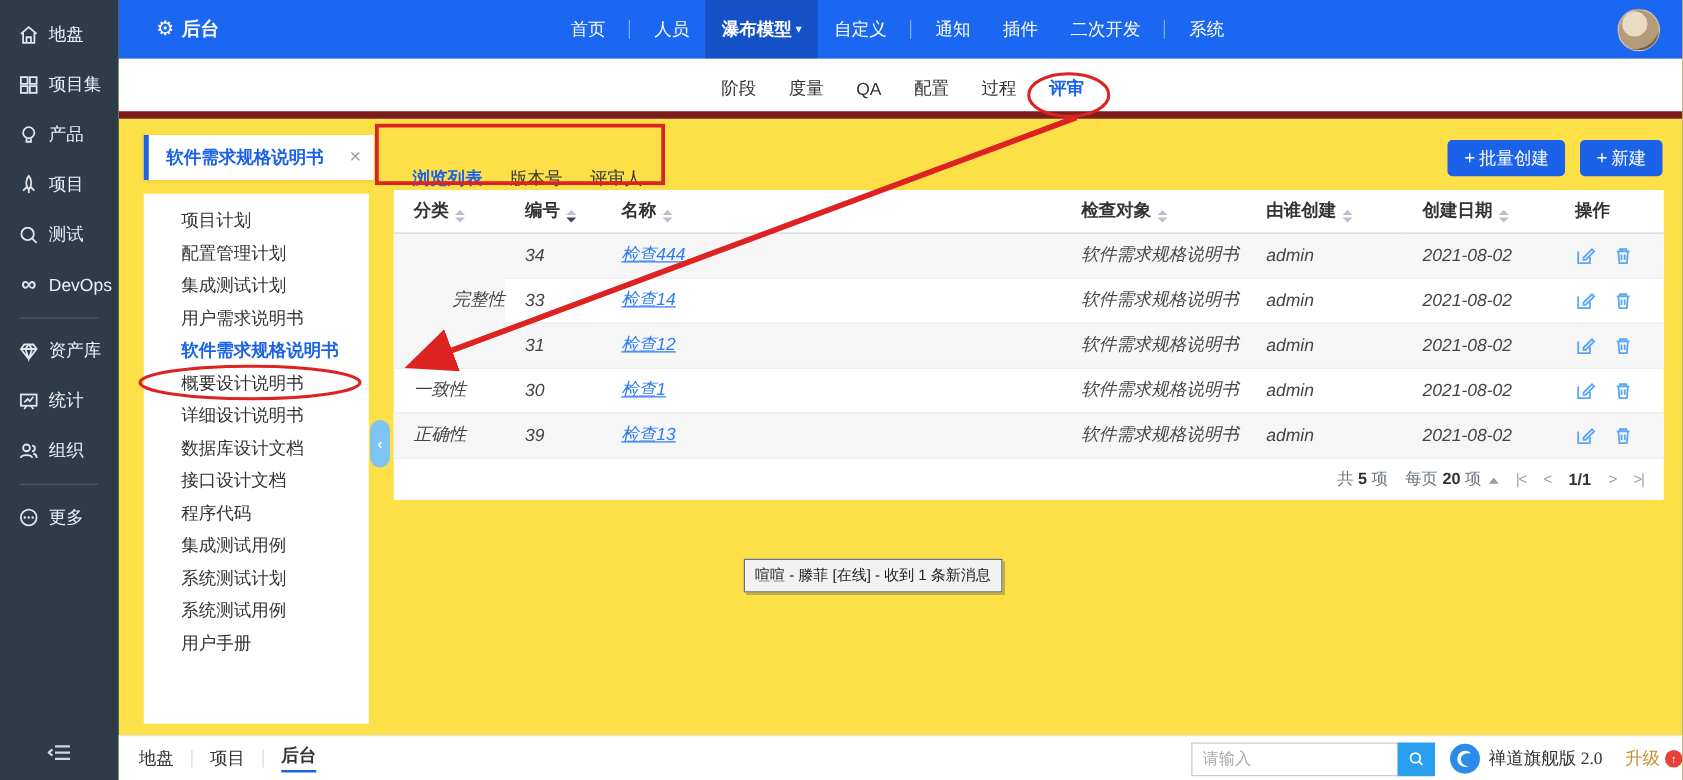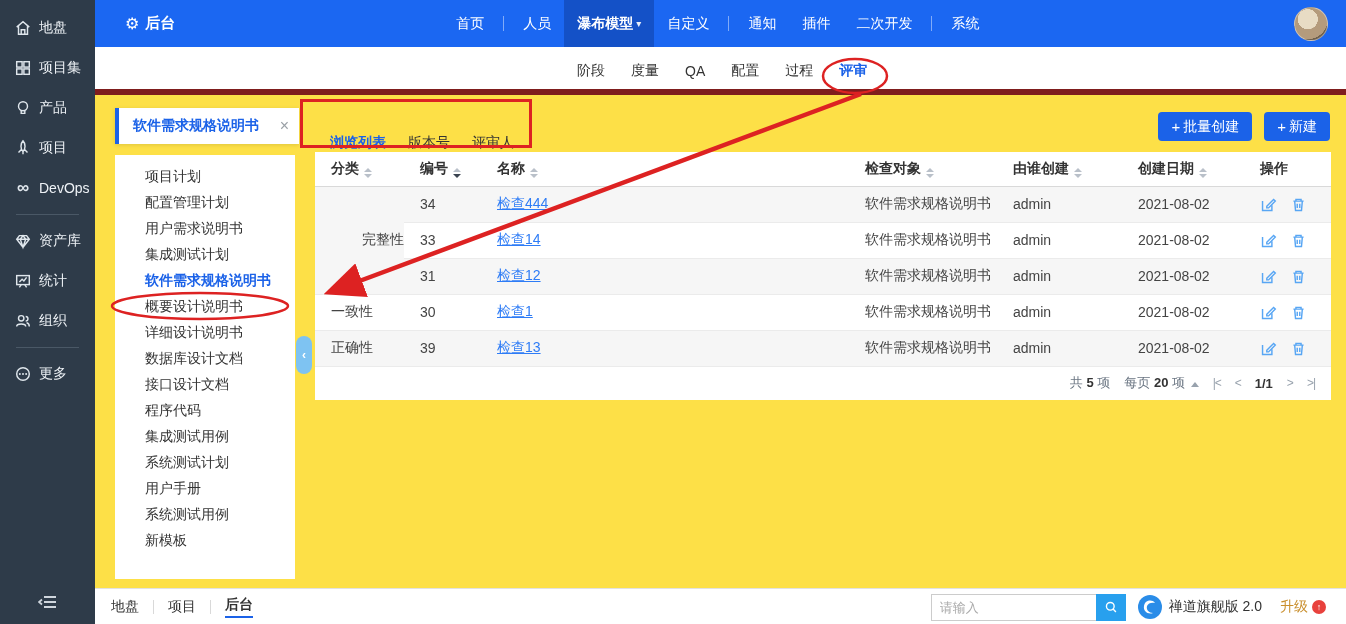--- a/index.html
+++ b/index.html
@@ -51,21 +51,21 @@
   .vtab.active{color:#1b62e8;font-weight:bold;border-bottom:3px solid #1b62e8;}
   .top-btns{position:absolute;right:16px;top:112px;display:flex;gap:12px;}
   .btn{height:29px;background:#1b62e8;color:#fff;border:none;border-radius:4px;font-size:14px;
        display:flex;align-items:center;padding:0 13px;cursor:pointer;font-family:inherit;}
   .btn .plus{margin-right:3px;font-size:15px;}
 
   
   .panel{position:absolute;left:315px;top:152px;width:1016px;height:248px;background:#fff;}
   table.grid{border-collapse:collapse;width:1016px;table-layout:fixed;font-size:14px;}
   table.grid th{font-weight:bold;color:#333;text-align:left;height:34px;border-bottom:1px solid #d9d9d9;padding:0 0 0 16px;white-space:nowrap;}
-  table.grid td{height:35px;border-bottom:1px solid #ebebeb;padding:0 0 0 16px;color:#444;white-space:nowrap;}
+  table.grid td{height:35px;border-bottom:1px solid #ebebeb;padding:0 0 0 16px;color:#444;white-space:nowrap;font-style:italic;}
   tr.odd td{background:#f6f6f6;}
   td.cat{background:#f6f6f6;text-align:right;}
   a.lnk{color:#2e7cf6;text-decoration:underline;cursor:pointer;}
   .sort{display:inline-flex;flex-direction:column;gap:2px;margin-left:5px;vertical-align:1px;}
   .sort i{width:0;height:0;border-left:4px solid transparent;border-right:4px solid transparent;}
   .sort .up{border-bottom:4px solid #b9c0c9;}
   .sort .dn{border-top:4px solid #b9c0c9;}
   .sort .dn.on{border-top-color:#3b4450;}
   .ops{display:flex;gap:13px;align-items:center;height:35px;}
   .ops svg{width:17px;height:17px;stroke:#58a6f4;fill:none;stroke-width:1.7;cursor:pointer;}
@@ -80,21 +80,21 @@
   
   .tooltip{position:absolute;left:595px;top:447px;background:#f2f2f2;border:1px solid #6f6f6f;
            box-shadow:2px 2px 0 rgba(0,0,0,.22);font-size:12px;color:#222;padding:4px 8px;white-space:nowrap;}
 
   
   .statusbar{position:absolute;left:95px;bottom:0;width:1251px;height:36px;background:#fff;border-top:1px solid #e2e2e2;}
   .sb-left{position:absolute;left:16px;top:0;height:36px;display:flex;align-items:center;gap:14px;font-size:14px;}
   .sb-pipe{width:1px;height:14px;background:#d9d9d9;}
   .sb-item{cursor:pointer;color:#333;}
   .sb-item.active{font-weight:bold;border-bottom:2px solid #1b62e8;padding-bottom:2px;}
-  .sb-right{position:absolute;right:20px;top:0;height:36px;display:flex;align-items:center;gap:12px;}
+  .sb-right{position:absolute;right:0;top:0;height:36px;display:flex;align-items:center;gap:12px;font-family:Liberation Serif, serif;}
   .searchbox{display:flex;align-items:center;}
   .searchbox input{width:165px;height:27px;border:1px solid #ccc;border-right:none;padding:0 8px;font-size:13px;outline:none;font-family:inherit;color:#333;}
   .searchbox input::placeholder{color:#aaa;}
   .search-btn{width:30px;height:27px;background:#28a0ee;border:none;display:flex;align-items:center;justify-content:center;cursor:pointer;}
   .search-btn svg{width:14px;height:14px;stroke:#fff;fill:none;stroke-width:2;}
   .brand{display:flex;align-items:center;gap:7px;font-size:14px;color:#333;}
   .logo{width:24px;height:24px;border-radius:50%;background:#2a8ce8;position:relative;flex:0 0 24px;}
   .upgrade{display:flex;align-items:center;gap:4px;color:#c98f2e;font-size:14px;cursor:pointer;margin-left:6px;}
   .badge{width:14px;height:14px;border-radius:50%;background:#e8413c;color:#fff;font-size:9px;font-weight:bold;display:flex;align-items:center;justify-content:center;}
 
@@ -130,20 +130,27 @@
           </svg>
         <span>产品</span>
       </div>
       <div class="side-item">
         <svg viewBox="0 0 20 20">
             <path d="M10 2 C13 5 13 11 10 14 C7 11 7 5 10 2 Z M8 12 L5 15 M12 12 L15 15 M10 14 V17"></path>
           </svg>
         <span>项目</span>
       </div>
       <div class="side-item">
+        <svg viewBox="0 0 20 20">
+            <circle cx="9" cy="9" r="5.5"></circle>
+            <path d="M13 13 L17 17"></path>
+          </svg>
+        <span>测试</span>
+      </div>
+      <div class="side-item">
         <span class="infinity">∞</span>
         <span>DevOps</span>
       </div>
       <div class="side-divider"></div>
       <div class="side-item">
         <svg viewBox="0 0 20 20">
             <path d="M6 4 H14 L17 8 L10 17 L3 8 Z M3 8 H17 M10 17 L7 8 L10 4 L13 8 Z"></path>
           </svg>
         <span>资产库</span>
       </div>
@@ -230,33 +237,32 @@
     </div>
   </div>
 
   <div class="doc-tab">
     <span class="t">软件需求规格说明书</span>
     <span class="x">×</span>
   </div>
   <div class="doc-list">
     <div class="doc-item">项目计划</div>
     <div class="doc-item">配置管理计划</div>
+    <div class="doc-item">集成测试计划</div>
     <div class="doc-item">用户需求说明书</div>
-    <div class="doc-item">集成测试计划</div>
     <div class="doc-item active">软件需求规格说明书</div>
     <div class="doc-item">概要设计说明书</div>
     <div class="doc-item">详细设计说明书</div>
     <div class="doc-item">数据库设计文档</div>
     <div class="doc-item">接口设计文档</div>
     <div class="doc-item">程序代码</div>
     <div class="doc-item">集成测试用例</div>
     <div class="doc-item">系统测试计划</div>
+    <div class="doc-item">系统测试用例</div>
     <div class="doc-item">用户手册</div>
-    <div class="doc-item">系统测试用例</div>
-    <div class="doc-item">新模板</div>
   </div>
   <div class="collapse">
       <span>‹</span>
     </div>
 
   <div class="view-tabs">
     <span class="vtab active">浏览列表</span>
     <span class="vtab">版本号</span>
     <span class="vtab">评审人</span>
   </div>
@@ -412,20 +418,21 @@
       <span><span>共</span> <b>5</b> <span>项</span></span>
       <span><span>每页</span> <b>20</b> <span>项</span> <span class="ppcaret"></span></span>
       <span class="pgico">|&lt;</span>
       <span class="pgico">&lt;</span>
       <span class="pgcur">1/1</span>
       <span class="pgico">&gt;</span>
       <span class="pgico">&gt;|</span>
     </div>
   </div>
 
+  <div class="tooltip">喧喧 - 滕菲 [在线] - 收到 1 条新消息</div>
 
   <div class="statusbar">
     <div class="sb-left">
       <span class="sb-item">地盘</span>
       <span class="sb-pipe"></span>
       <span class="sb-item">项目</span>
       <span class="sb-pipe"></span>
       <span class="sb-item active">后台</span>
     </div>
     <div class="sb-right">

